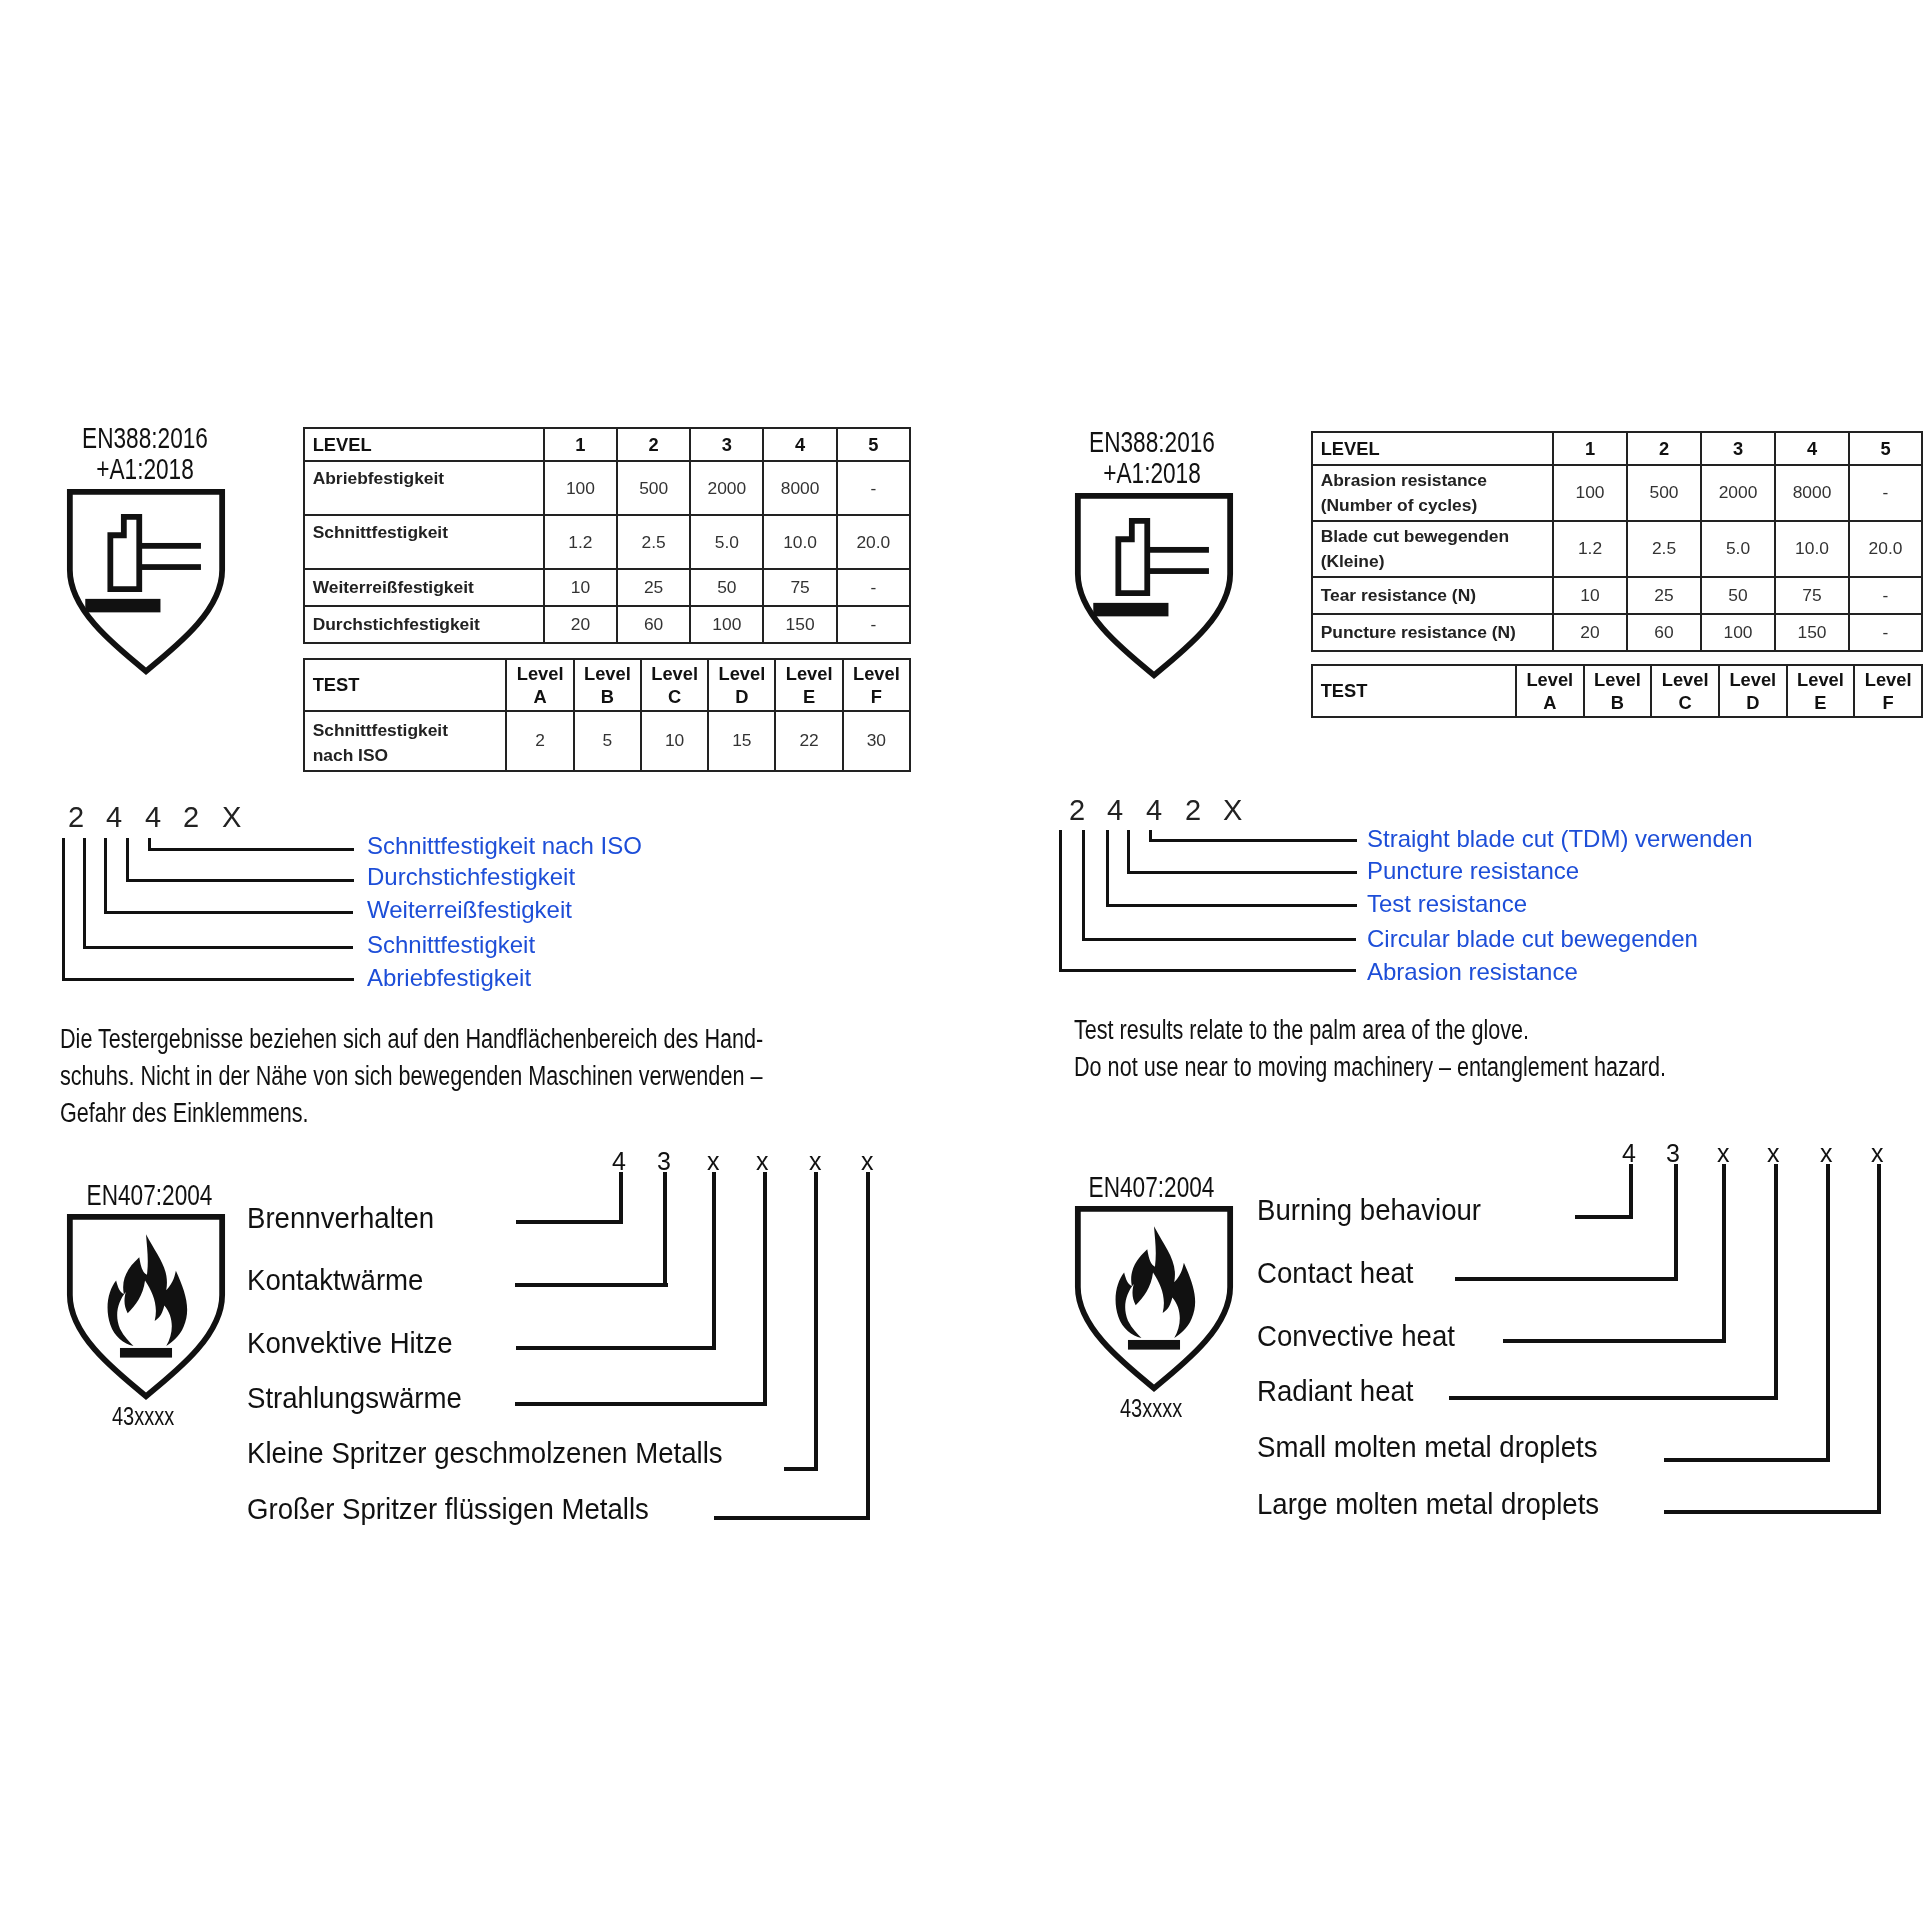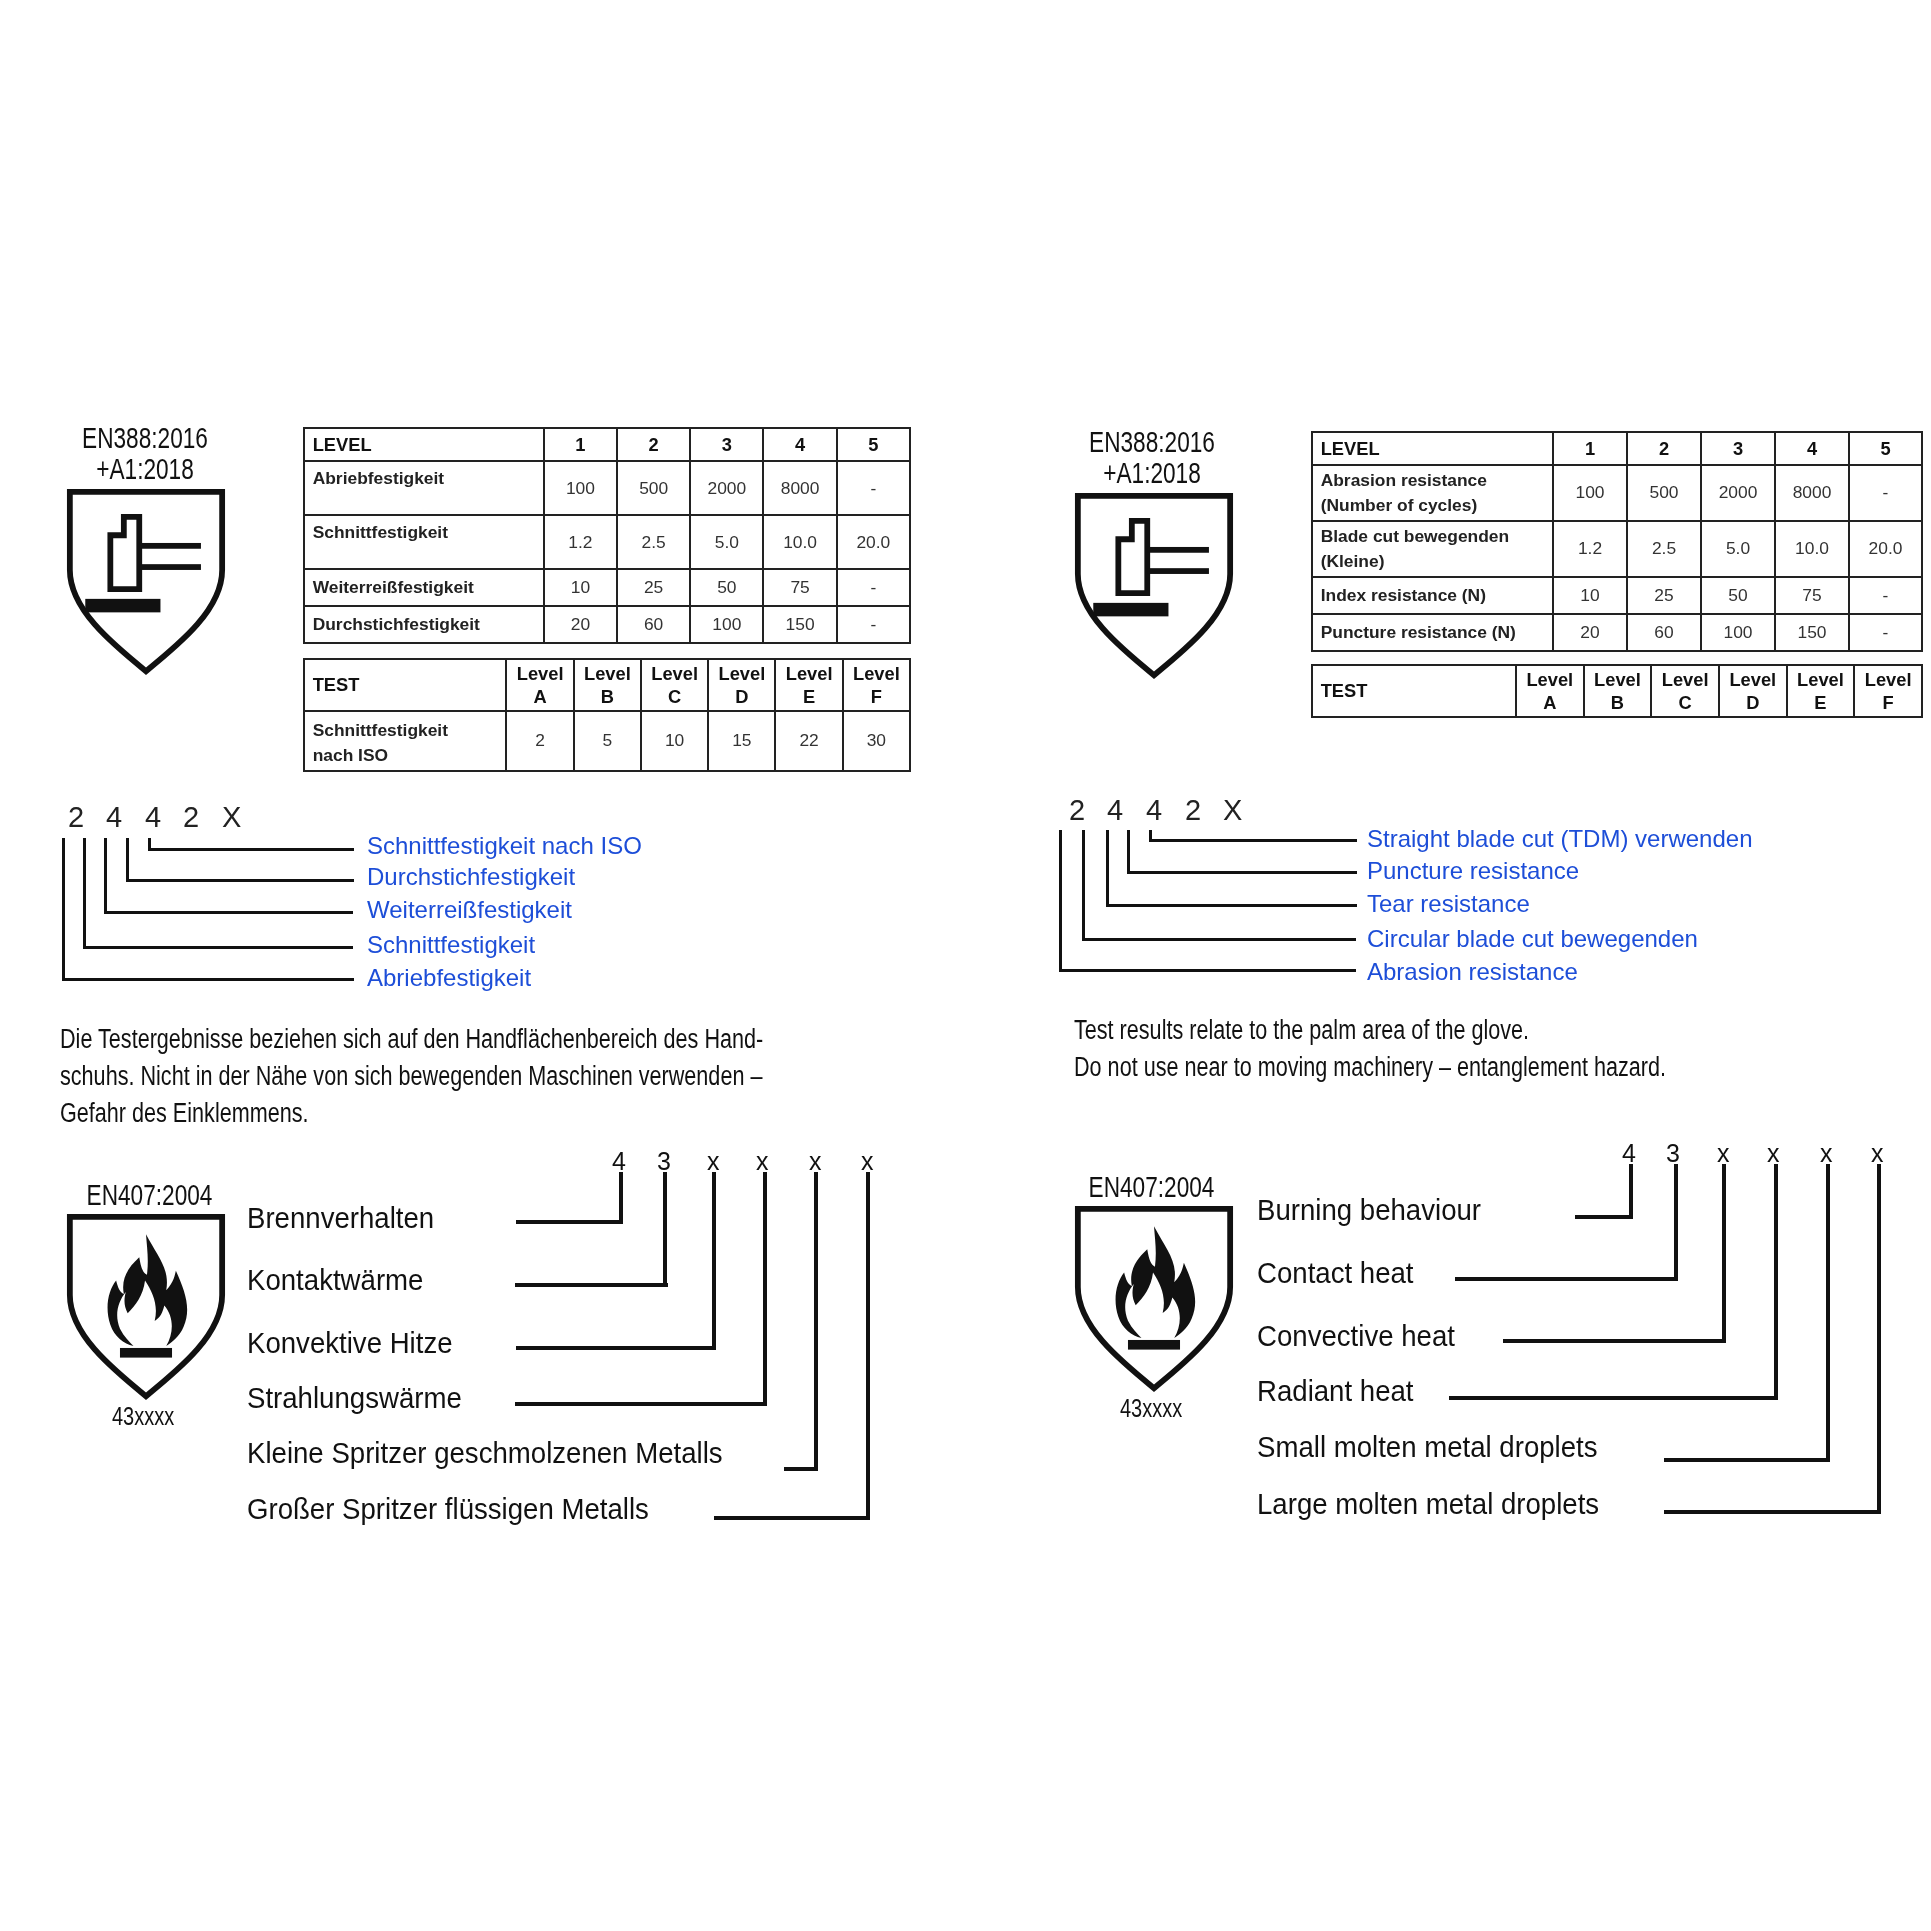--- a/index.html
+++ b/index.html
@@ -269,21 +269,21 @@
             <div>Blade cut bewegenden</div>
             <div>(Kleine)</div>
           </td>
       <td>1.2</td>
       <td>2.5</td>
       <td>5.0</td>
       <td>10.0</td>
       <td>20.0</td>
     </tr>
     <tr style="height:37px;">
-      <td class="lbl" style="vertical-align:middle;padding-top:1.9px;">Index resistance (N)</td>
+      <td class="lbl" style="vertical-align:middle;padding-top:1.9px;">Tear resistance (N)</td>
       <td>10</td>
       <td>25</td>
       <td>50</td>
       <td>75</td>
       <td>-</td>
     </tr>
     <tr style="height:37px;">
       <td class="lbl" style="vertical-align:middle;padding-top:1.9px;">Puncture resistance (N)</td>
       <td>20</td>
       <td>60</td>
@@ -350,21 +350,21 @@
     <div class="line" style="left:1106px; top:830px; width:2.9px; height:76px;"></div>
     <div class="line" style="left:1106px; top:904px; width:251px; height:2.9px;"></div>
     <div class="line" style="left:1082px; top:830px; width:2.9px; height:110px;"></div>
     <div class="line" style="left:1082px; top:938px; width:274px; height:2.9px;"></div>
     <div class="line" style="left:1059px; top:830px; width:2.9px; height:142px;"></div>
     <div class="line" style="left:1059px; top:969px; width:297px; height:2.9px;"></div>
   </div>
   <div>
     <div class="abs legend" style="left:1367px; top:825px;">Straight blade cut (TDM) verwenden</div>
     <div class="abs legend" style="left:1367px; top:857px;">Puncture resistance</div>
-    <div class="abs legend" style="left:1367px; top:890px;">Tear resistance</div>
+    <div class="abs legend" style="left:1367px; top:890px;">Test resistance</div>
     <div class="abs legend" style="left:1367px; top:925px;">Circular blade cut bewegenden</div>
     <div class="abs legend" style="left:1367px; top:958px;">Abrasion resistance</div>
   </div>
   <div class="abs note" style="left:1074px; top:1012px;">
     <div>Test results relate to the palm area of the glove.</div>
     <div>Do not use near to moving machinery – entanglement hazard.</div>
   </div>
 
   <div class="abs std-title" style="left:1060px; top:1172px; width:183px; font-size:29px;">EN407:2004</div>
   <svg class="abs" style="left:1074px; top:1205px;" width="160" height="188" viewBox="0 0 166 195">

